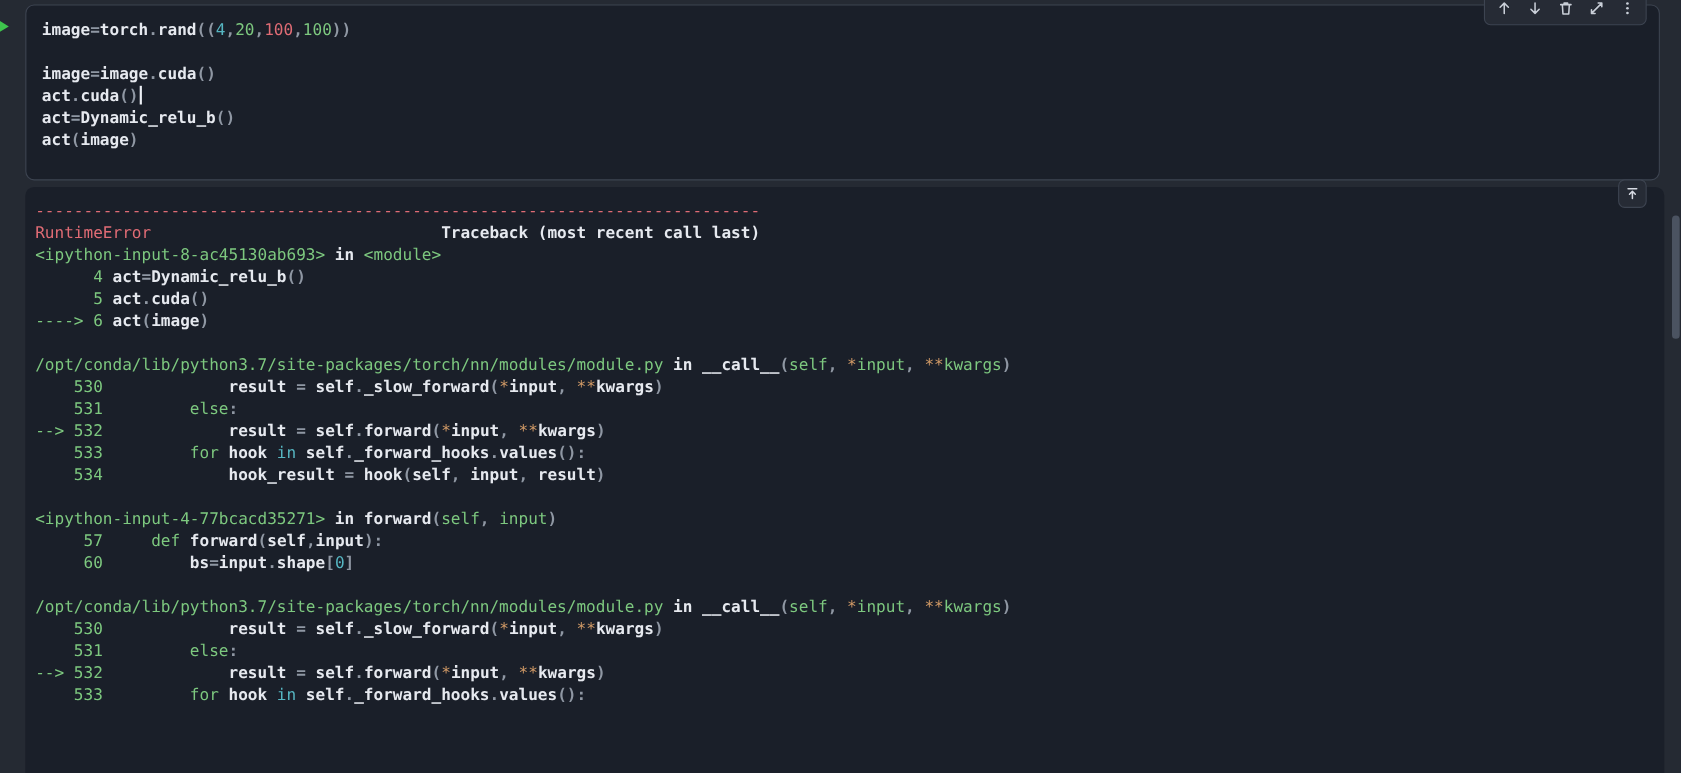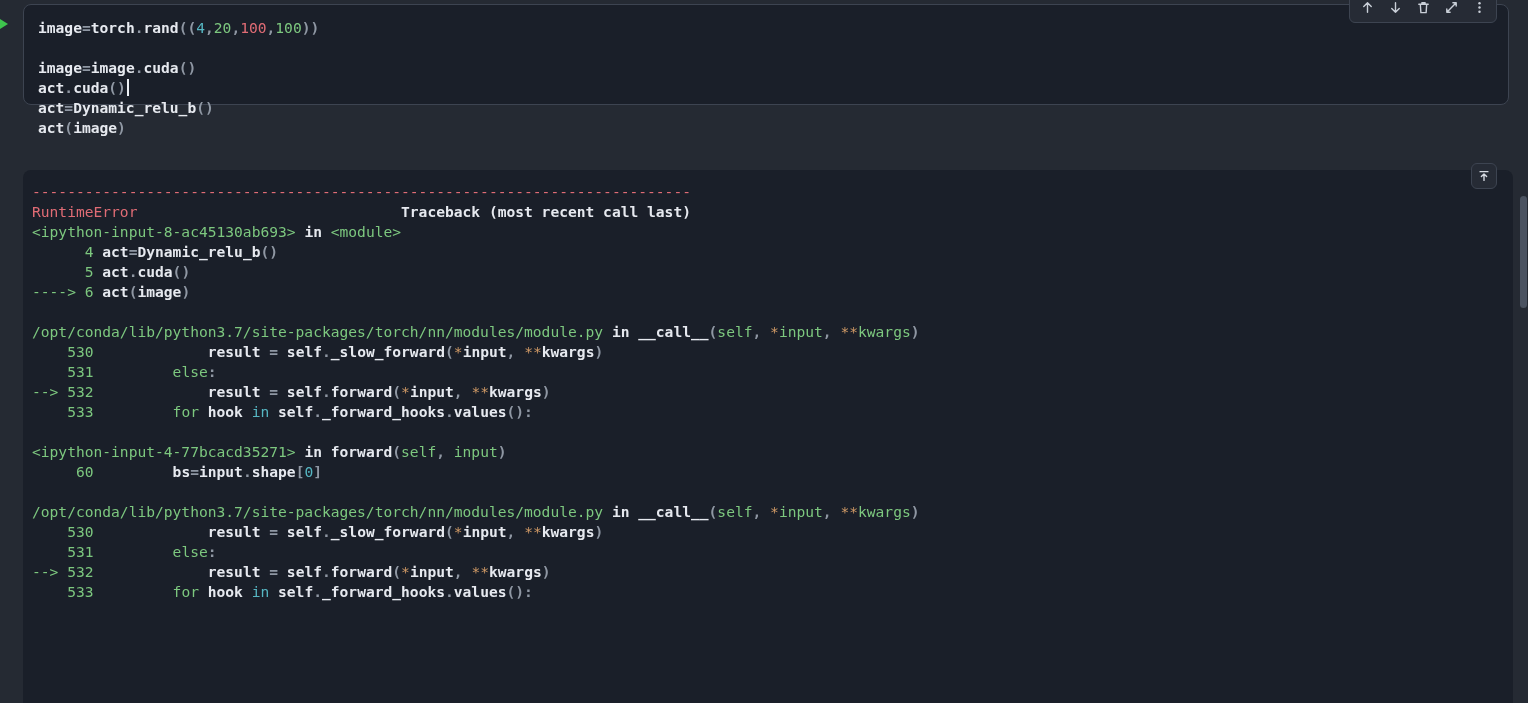--- a/index.html
+++ b/index.html
@@ -7,21 +7,21 @@
     width:1528px; height:703px;
     background:#252a33;
     overflow:hidden;
     font-family:"DejaVu Sans Mono", monospace;
   }
   body { position:relative; }
 
   
   .code-cell {
     position:absolute; left:23px; top:4px;
-    width:1486px; height:101px;
+    width:1486px; height:160px;
     background:#1a1f29;
     border:1px solid #3d4451;
     border-radius:8px;
     padding:13px 14px 8px 14px;
   }
   .run-indicator {
     position:absolute; left:-5px; top:16px;
     width:14px; height:16px;
   }
 
@@ -156,22 +156,24 @@
       <div class="line"><span class="t-g">&lt;ipython-input-8-ac45130ab693&gt;</span><span class="t-w"> in </span><span class="t-g">&lt;module&gt;</span></div>
       <div class="line"><span class="t-g">      4 </span><span class="t-w">act</span><span class="t-d">=</span><span class="t-w">Dynamic_relu_b</span><span class="t-d">()</span></div>
       <div class="line"><span class="t-g">      5 </span><span class="t-w">act</span><span class="t-d">.</span><span class="t-w">cuda</span><span class="t-d">()</span></div>
       <div class="line"><span class="t-g">----&gt; 6 </span><span class="t-w">act</span><span class="t-d">(</span><span class="t-w">image</span><span class="t-d">)</span></div>
       <div class="line"></div>
       <div class="line"><span class="t-g">/opt/conda/lib/python3.7/site-packages/torch/nn/modules/module.py</span><span class="t-w"> in </span><span class="t-w">__call__</span><span class="t-d">(</span><span class="t-g">self</span><span class="t-d">, </span><span class="t-o">*</span><span class="t-g">input</span><span class="t-d">, </span><span class="t-o">**</span><span class="t-g">kwargs</span><span class="t-d">)</span></div>
       <div class="line"><span class="t-g">    530</span><span class="t-w">             </span><span class="t-w">result </span><span class="t-d">= </span><span class="t-w">self</span><span class="t-d">.</span><span class="t-w">_slow_forward</span><span class="t-d">(</span><span class="t-o">*</span><span class="t-w">input</span><span class="t-d">, </span><span class="t-o">**</span><span class="t-w">kwargs</span><span class="t-d">)</span></div>
       <div class="line"><span class="t-g">    531</span><span class="t-w">         </span><span class="t-g">else</span><span class="t-d">:</span></div>
       <div class="line"><span class="t-g">--&gt; 532</span><span class="t-w">             </span><span class="t-w">result </span><span class="t-d">= </span><span class="t-w">self</span><span class="t-d">.</span><span class="t-w">forward</span><span class="t-d">(</span><span class="t-o">*</span><span class="t-w">input</span><span class="t-d">, </span><span class="t-o">**</span><span class="t-w">kwargs</span><span class="t-d">)</span></div>
       <div class="line"><span class="t-g">    533</span><span class="t-w">         </span><span class="t-g">for</span><span class="t-w"> hook </span><span class="t-c">in</span><span class="t-w"> self</span><span class="t-d">.</span><span class="t-w">_forward_hooks</span><span class="t-d">.</span><span class="t-w">values</span><span class="t-d">():</span></div>
+      <div class="line"><span class="t-g">    534</span><span class="t-w">             </span><span class="t-w">hook_result </span><span class="t-d">= </span><span class="t-w">hook</span><span class="t-d">(</span><span class="t-w">self</span><span class="t-d">, </span><span class="t-w">input</span><span class="t-d">, </span><span class="t-w">result</span><span class="t-d">)</span></div>
       <div class="line"></div>
       <div class="line"><span class="t-g">&lt;ipython-input-4-77bcacd35271&gt;</span><span class="t-w"> in </span><span class="t-w">forward</span><span class="t-d">(</span><span class="t-g">self</span><span class="t-d">, </span><span class="t-g">input</span><span class="t-d">)</span></div>
+      <div class="line"><span class="t-g">     57</span><span class="t-w">     </span><span class="t-g">def</span><span class="t-w"> </span><span class="t-w">forward</span><span class="t-d">(</span><span class="t-w">self</span><span class="t-d">,</span><span class="t-w">input</span><span class="t-d">):</span></div>
       <div class="line"><span class="t-g">     60</span><span class="t-w">         </span><span class="t-w">bs</span><span class="t-d">=</span><span class="t-w">input</span><span class="t-d">.</span><span class="t-w">shape</span><span class="t-d">[</span><span class="t-c">0</span><span class="t-d">]</span></div>
       <div class="line"></div>
       <div class="line"><span class="t-g">/opt/conda/lib/python3.7/site-packages/torch/nn/modules/module.py</span><span class="t-w"> in </span><span class="t-w">__call__</span><span class="t-d">(</span><span class="t-g">self</span><span class="t-d">, </span><span class="t-o">*</span><span class="t-g">input</span><span class="t-d">, </span><span class="t-o">**</span><span class="t-g">kwargs</span><span class="t-d">)</span></div>
       <div class="line"><span class="t-g">    530</span><span class="t-w">             </span><span class="t-w">result </span><span class="t-d">= </span><span class="t-w">self</span><span class="t-d">.</span><span class="t-w">_slow_forward</span><span class="t-d">(</span><span class="t-o">*</span><span class="t-w">input</span><span class="t-d">, </span><span class="t-o">**</span><span class="t-w">kwargs</span><span class="t-d">)</span></div>
       <div class="line"><span class="t-g">    531</span><span class="t-w">         </span><span class="t-g">else</span><span class="t-d">:</span></div>
       <div class="line"><span class="t-g">--&gt; 532</span><span class="t-w">             </span><span class="t-w">result </span><span class="t-d">= </span><span class="t-w">self</span><span class="t-d">.</span><span class="t-w">forward</span><span class="t-d">(</span><span class="t-o">*</span><span class="t-w">input</span><span class="t-d">, </span><span class="t-o">**</span><span class="t-w">kwargs</span><span class="t-d">)</span></div>
       <div class="line"><span class="t-g">    533</span><span class="t-w">         </span><span class="t-g">for</span><span class="t-w"> hook </span><span class="t-c">in</span><span class="t-w"> self</span><span class="t-d">.</span><span class="t-w">_forward_hooks</span><span class="t-d">.</span><span class="t-w">values</span><span class="t-d">():</span></div>
     </div>
 </div>
 

